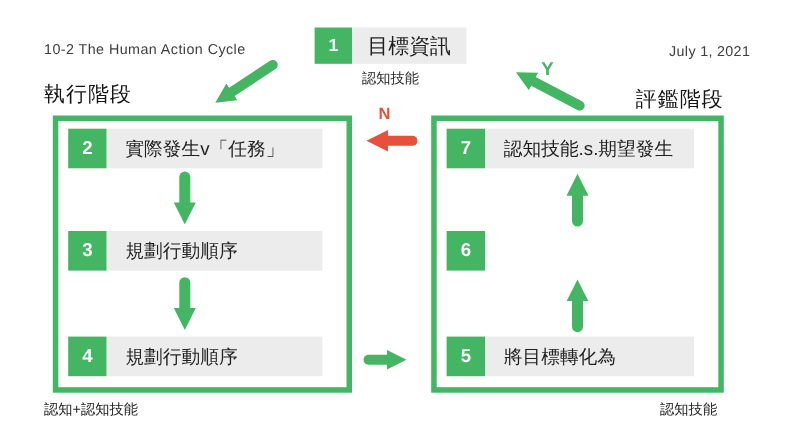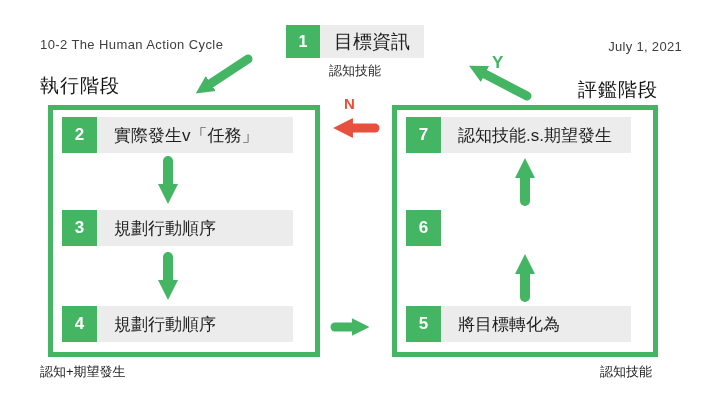--- a/index.html
+++ b/index.html
@@ -103,21 +103,21 @@
     <div class="plate">認知技能.s.期望發生</div>
   </div>
   <div class="node row r y2">
     <div class="badge">6</div>
   </div>
   <div class="node row r y3">
     <div class="badge">5</div>
     <div class="plate">將目標轉化為</div>
   </div>
 
-  <div class="caption bl">認知+期望發生</div>
+  <div class="caption bl">認知+認知技能</div>
   <div class="caption br">認知技能</div>
 
   <div class="conn-label yes">Y</div>
   <div class="conn-label no">N</div>
 
   <svg class="arrow" style="left:176px;top:50px" width="84" height="52">
     <line class="ln-g" x1="72" y1="9" x2="31" y2="36" stroke-width="9" stroke-linecap="round" marker-end="url(#head-g)"></line>
   </svg>
 
   <svg class="arrow" style="left:452px;top:50px" width="84" height="50">

